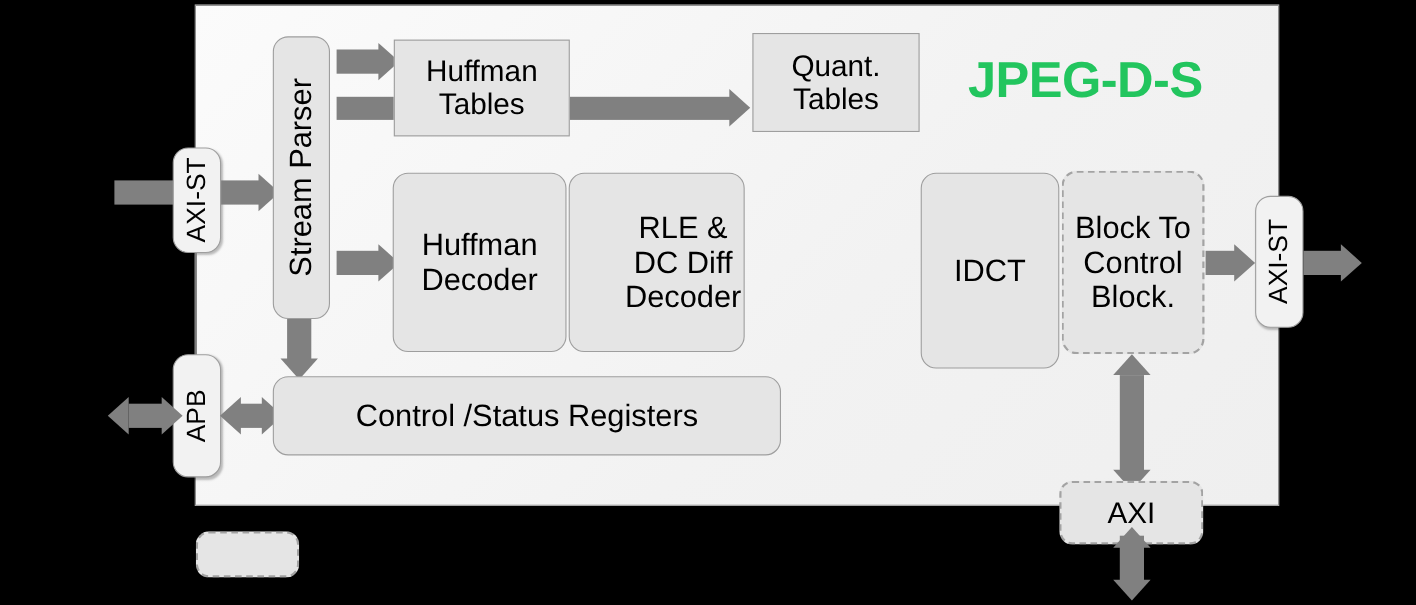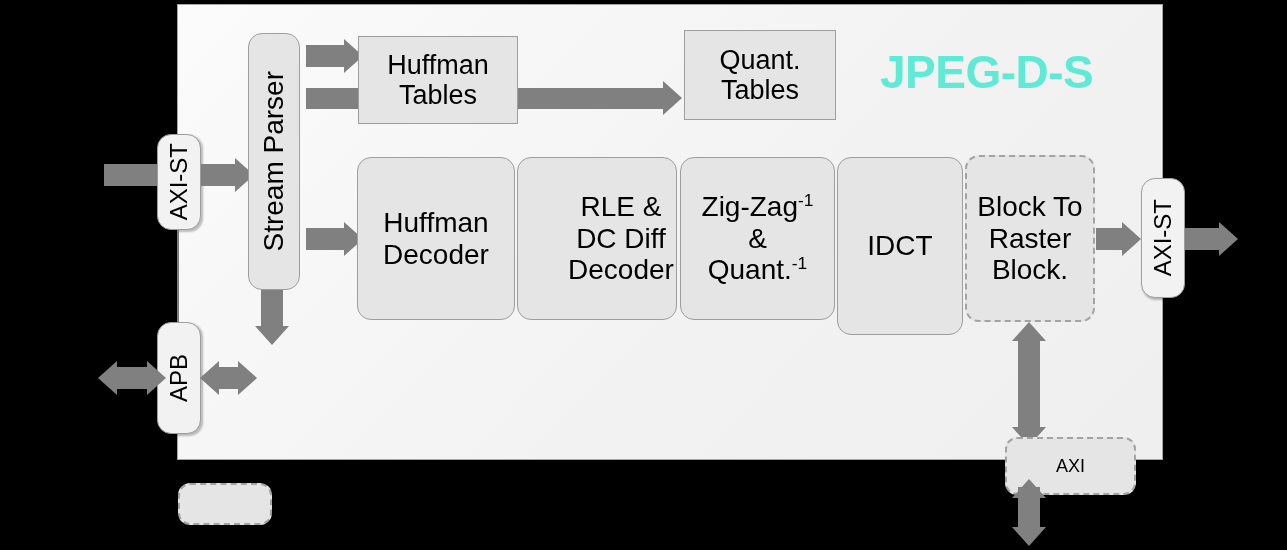--- a/index.html
+++ b/index.html
@@ -8,21 +8,21 @@
     font-family:"Liberation Sans", sans-serif;
   }
   .panel{
     position:absolute;left:177px;top:4px;width:986px;height:456px;
     background:linear-gradient(135deg,#fbfbfb 0%,#f2f2f2 60%,#efefef 100%);
     border:1.5px solid #a6a6a6;box-sizing:border-box;
   }
   .title{
     position:absolute;left:880px;top:42px;width:250px;height:60px;
     display:flex;align-items:center;justify-content:flex-start;
-    font-size:46px;font-weight:bold;color:#5eead4;letter-spacing:-0.5px;
+    font-size:46px;font-weight:bold;color:#22c55e;letter-spacing:-0.5px;
   }
   
   .box{
     position:absolute;box-sizing:border-box;background:#e5e5e5;
     border:1.5px solid #9e9e9e;
     display:flex;align-items:center;justify-content:center;text-align:center;
     color:#000;line-height:1.12;
   }
   .box.rounded{border-radius:14px;}
   .box.dashed{border:2px dashed #a3a3a3;}
@@ -112,33 +112,28 @@
     <span class="t">Huffman</span>
     <span class="t">Decoder</span>
   </div>
 
   <div class="box rounded" style="left:517px;top:157px;width:160px;height:163px;flex-direction:column;font-size:28px;padding-left:48px;">
     <span class="t">RLE  &amp;</span>
     <span class="t">DC Diff</span>
     <span class="t">Decoder</span>
   </div>
 
-  <div class="box rounded" style="left:680px;top:157px;width:155px;height:163px;flex-direction:column;font-size:28px;">
-    <span class="t"><span>Zig-Zag</span><sup>-1</sup></span>
-    <span class="t">&amp;</span>
-    <span class="t"><span>Quant.</span><sup>-1</sup></span>
-  </div>
 
   <div class="box rounded" style="left:837px;top:157px;width:126px;height:178px;font-size:28px;">
     <span class="t">IDCT</span>
   </div>
 
   <div class="box rounded dashed" style="left:965px;top:155px;width:130px;height:167px;flex-direction:column;font-size:28px;">
     <span class="t">Block To</span>
-    <span class="t">Raster</span>
+    <span class="t">Control</span>
     <span class="t">Block.</span>
   </div>
 
   <div class="bar" style="left:1096px;top:228px;width:28px;height:22px;"></div>
   <div class="arrow-r" style="left:1122px;top:222px;"></div>
 
   <div class="box iface" style="left:1141px;top:178px;width:44px;height:120px;">
     <span class="vtext t" style="font-size:24px;">AXI-ST</span>
   </div>
 
@@ -150,26 +145,29 @@
   </div>
 
   <div class="bar" style="left:117px;top:367px;width:32px;height:22px;"></div>
   <div class="arrow-l" style="left:98px;top:361px;"></div>
   <div class="arrow-r" style="left:147px;top:361px;"></div>
 
   <div class="bar" style="left:218px;top:367px;width:22px;height:22px;"></div>
   <div class="arrow-l" style="left:200px;top:361px;"></div>
   <div class="arrow-r" style="left:238px;top:361px;"></div>
 
+  <div class="box rounded" style="left:248px;top:342px;width:462px;height:72px;font-size:28px;">
+    <span class="t">Control /Status Registers</span>
+  </div>
 
   <div class="bar" style="left:1018px;top:341px;width:22px;height:88px;"></div>
   <div class="arrow-u" style="left:1012px;top:322px;"></div>
   <div class="arrow-d" style="left:1012px;top:427px;"></div>
 
-  <div class="box rounded dashed" style="left:1005px;top:437px;width:131px;height:58px;font-size:18px;border-radius:12px;">
+  <div class="box rounded dashed" style="left:963px;top:437px;width:131px;height:58px;font-size:27px;border-radius:12px;">
     <span class="t">AXI</span>
   </div>
 
   <div class="bar" style="left:1018px;top:487px;width:22px;height:42px;"></div>
   <div class="arrow-u" style="left:1012px;top:479px;"></div>
   <div class="arrow-d" style="left:1012px;top:527px;"></div>
 
   <div class="box rounded dashed" style="left:178px;top:483px;width:94px;height:42px;border-radius:12px;">
     <span class="t" style="font-size:20px;"></span>
   </div>

